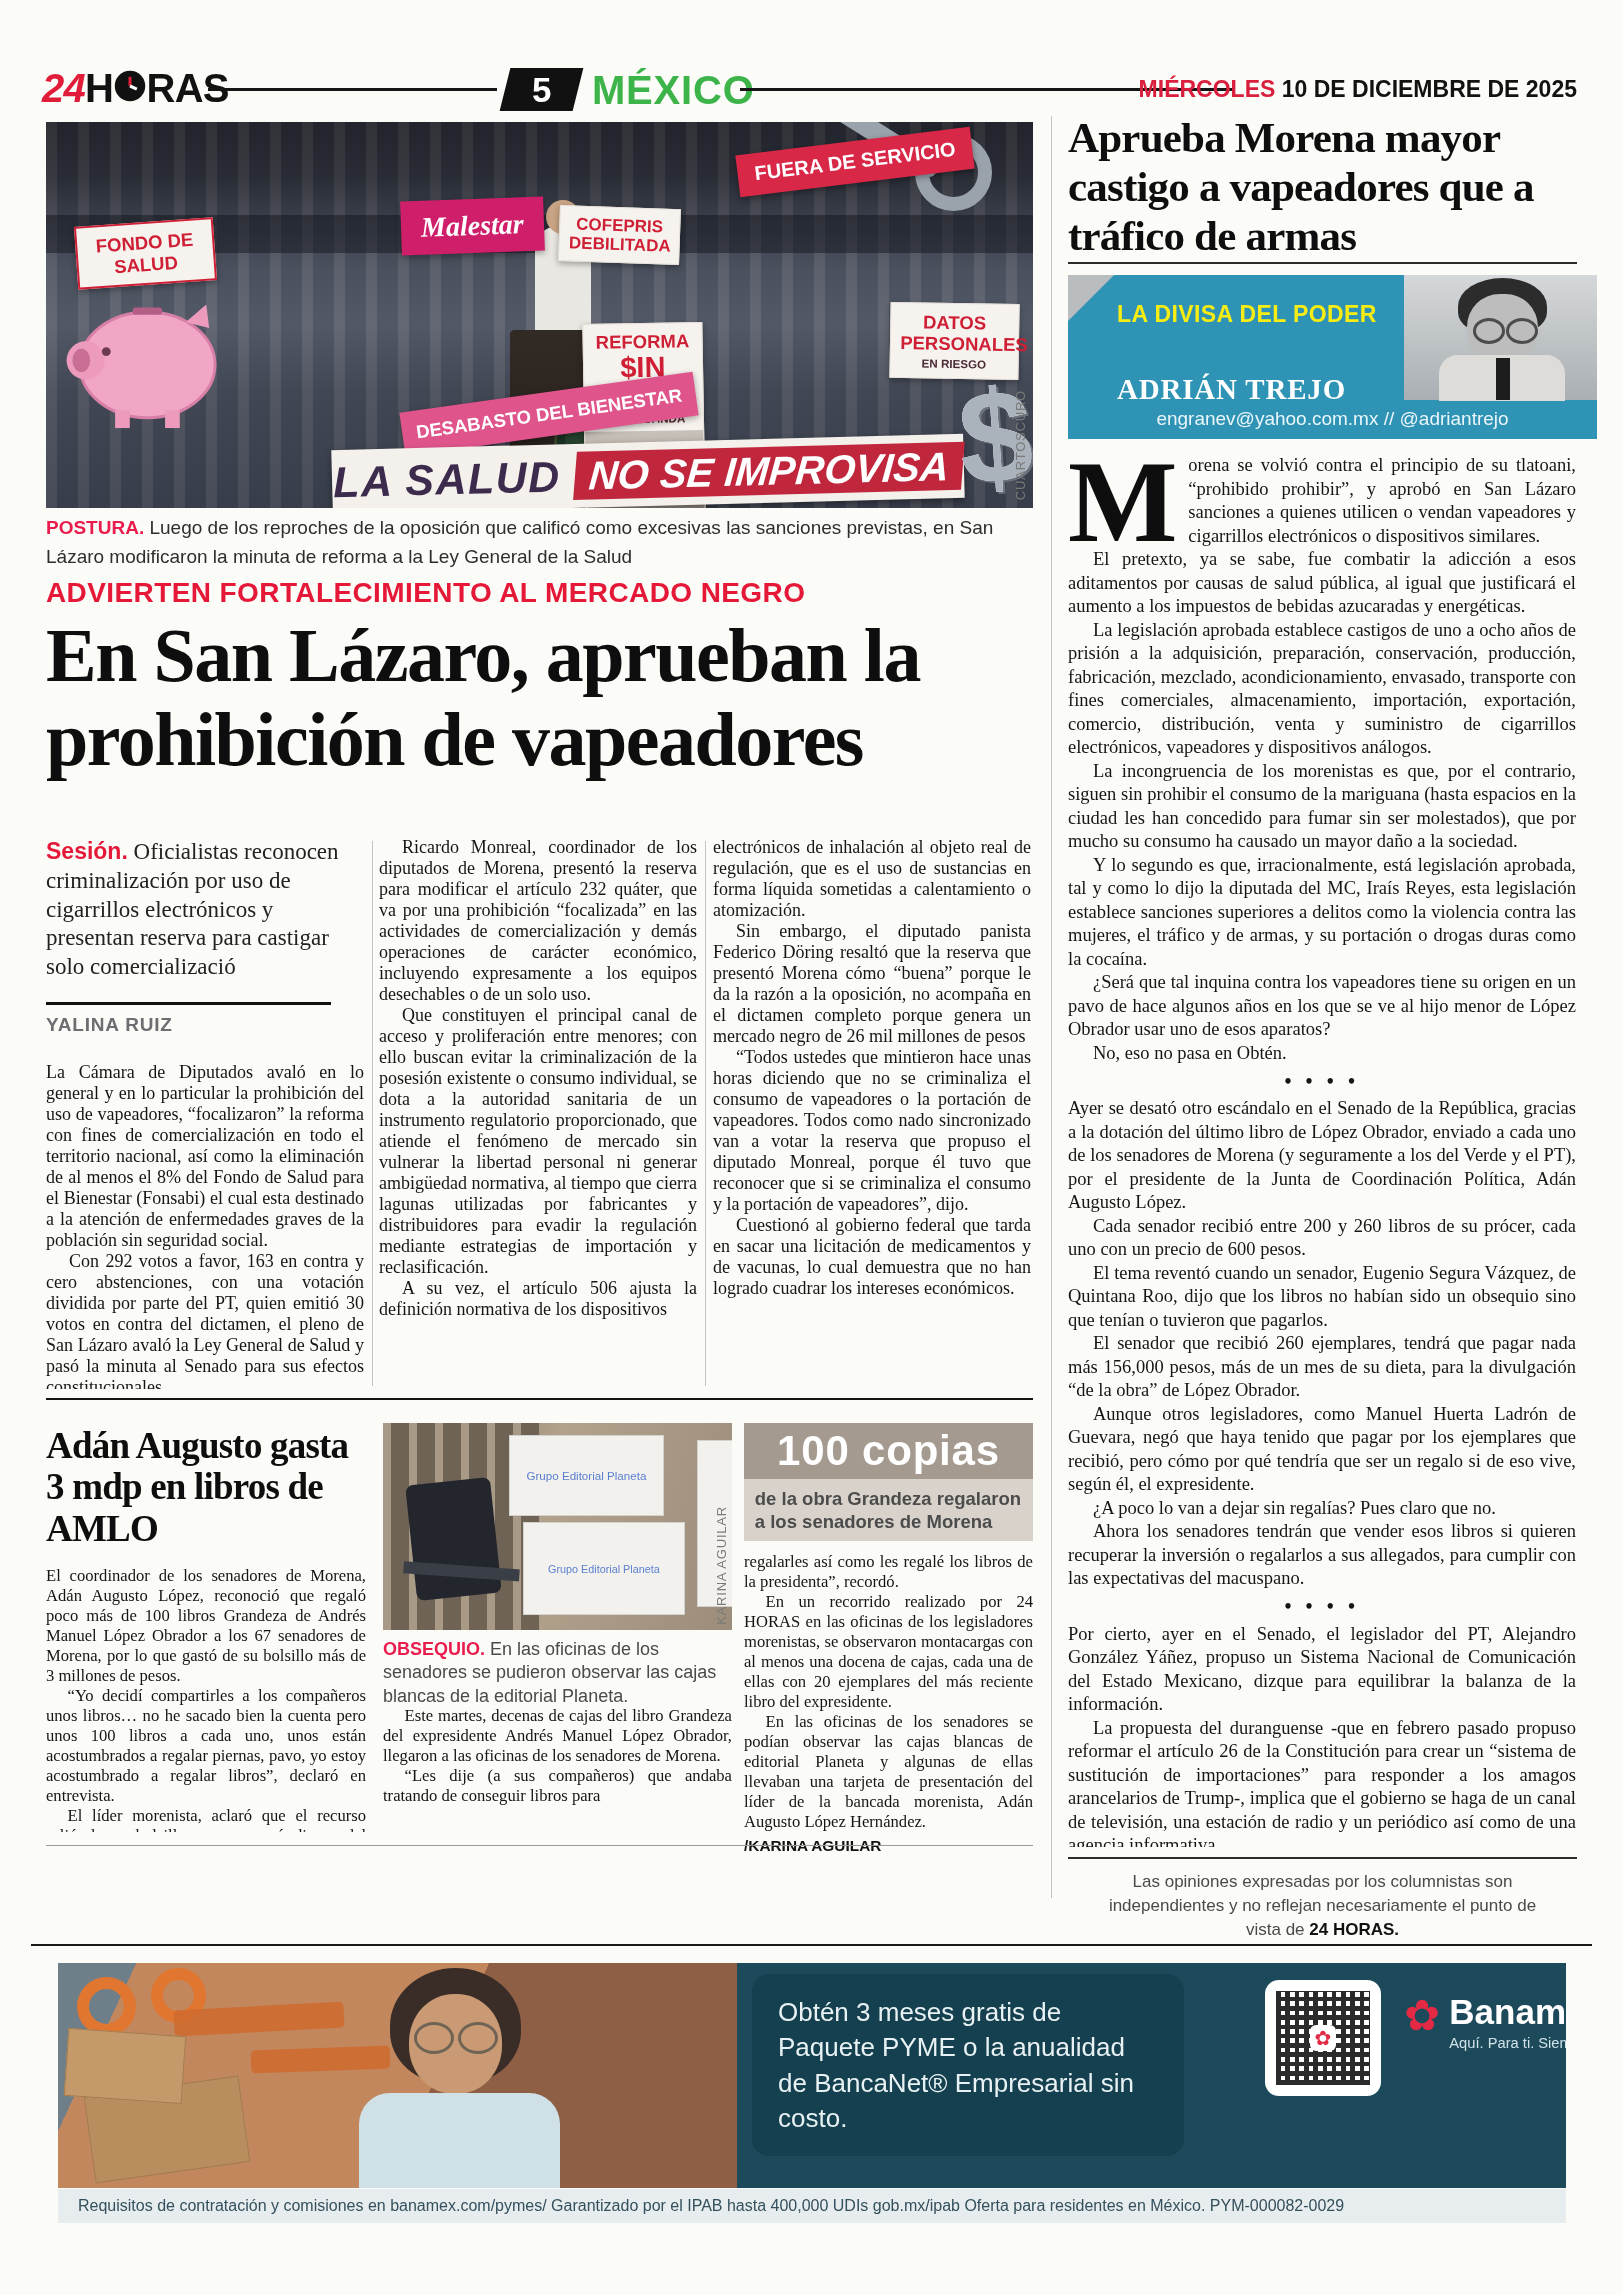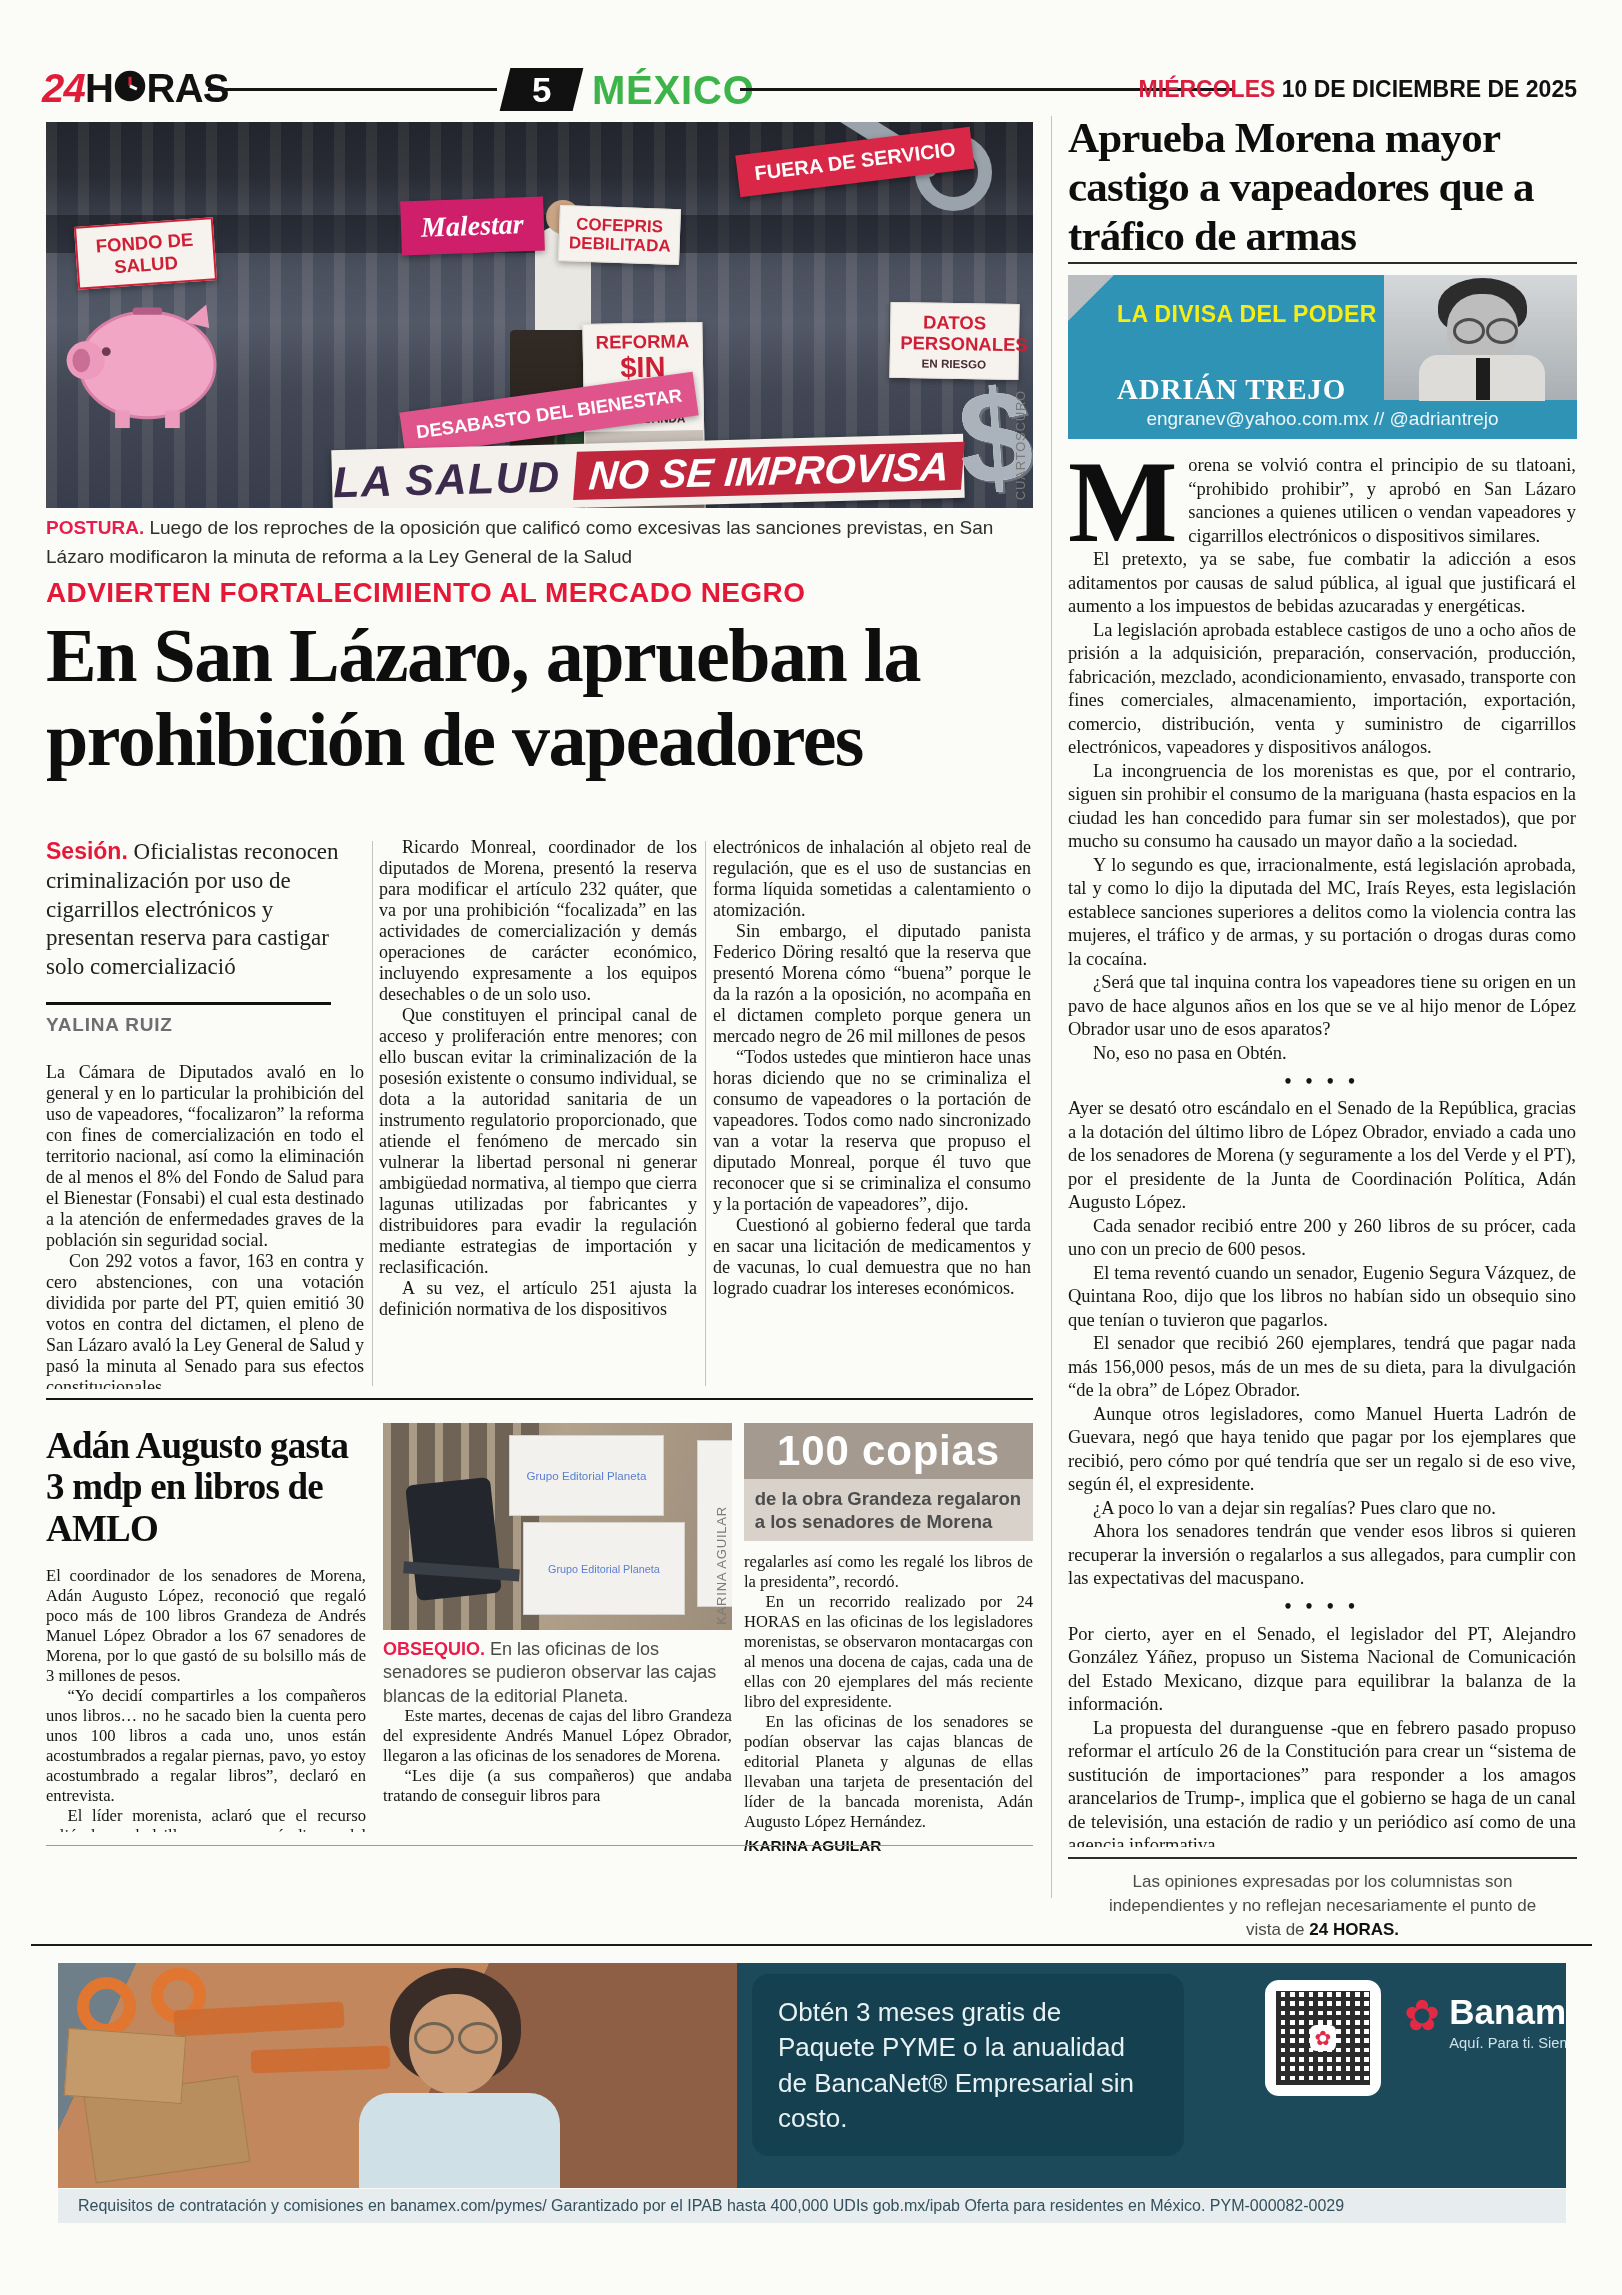--- a/index.html
+++ b/index.html
@@ -93,21 +93,21 @@
   .statbox{left:744px;top:1423px;width:289px;height:56px;background:#a59a90;display:flex;align-items:center;justify-content:center;}
   .statbox .num{font-family:"Liberation Sans",sans-serif;font-weight:bold;font-size:42px;color:#fff;letter-spacing:0.8px;}
   .statsub{left:744px;top:1479px;width:289px;background:#d8d2cb;padding:7.7px 10.8px;box-sizing:border-box;
      font-family:"Liberation Sans",sans-serif;font-weight:bold;font-size:18.5px;line-height:1.25;color:#4c4c4c;}
   .s2-colC{left:744px;top:1552px;width:289px;text-align:justify;}
   .colC-credit{font-family:"Liberation Sans",sans-serif;font-weight:bold;font-size:15.4px;margin-top:4.6px;color:#111;}
 
   
   .op-head{left:1068px;top:113px;width:515px;font-weight:bold;font-size:43px;line-height:1.14;letter-spacing:-0.8px;color:#0e0e0e;}
   .op-rule{left:1068px;top:262px;width:509px;height:2.3px;background:#2b2b2b;}
-  .opbox{left:1068px;top:275px;width:509px;height:164px;background:#2e93b4;overflow:hidden;}
+  .opbox{left:1068px;top:275px;width:509px;height:164px;background:#2e93b4;overflow:hidden;padding-left:20px;}
   .opbox .fold{position:absolute;left:0;top:0;width:0;height:0;border-top:46px solid #b9bdbf;border-right:46px solid transparent;}
   .opbox .colname{position:absolute;left:49px;top:26px;font-family:"Liberation Sans",sans-serif;font-weight:bold;font-size:23px;color:#f7ec13;letter-spacing:0.4px;}
   .opbox .author{position:absolute;left:49px;top:80px;font-weight:bold;font-size:29px;color:#fff;letter-spacing:0.8px;margin-top:18px;}
   .opbox .contact{position:absolute;left:0;right:0;bottom:9.3px;text-align:center;font-family:"Liberation Sans",sans-serif;font-size:19px;color:#eaf6fa;}
   .avatar{position:absolute;right:0;top:0;width:193px;height:125px;background:linear-gradient(180deg,#d5d8da,#a9afb3);}
   .avatar .hair{position:absolute;left:54px;top:3.1px;width:89px;height:57px;background:#2c2c2c;border-radius:50% 50% 40% 40%;}
   .avatar .face{position:absolute;left:63px;top:18.5px;width:71px;height:71px;background:#bdbdbd;border-radius:46%;}
   .avatar .gl{position:absolute;left:69px;top:43px;width:26px;height:20px;border:3.9px solid #4c4c4c;border-radius:50%;}
   .avatar .gl2{left:102px;}
   .avatar .suit{position:absolute;left:35px;top:80px;width:126px;height:46px;background:#dddcd8;border-radius:18.5px 18.5px 0 0;}
@@ -242,21 +242,21 @@
     <div class="byline">YALINA RUIZ</div>
     <div class="body">
       <p>La Cámara de Diputados avaló en lo general y en lo particular la prohibición del uso de vapeadores, “focalizaron” la reforma con fines de comercialización en todo el territorio nacional, así como la eliminación de al menos el 8% del Fondo de Salud para el Bienestar (Fonsabi) el cual esta destinado a la atención de enfermedades graves de la población sin seguridad social.</p>
       <p class="ind">Con 292 votos a favor, 163 en contra y cero abstenciones, con una votación dividida por parte del PT, quien emitió 30 votos en contra del dictamen, el pleno de San Lázaro avaló la Ley General de Salud y pasó la minuta al Senado para sus efectos constitucionales.</p>
     </div>
   </div>
   <div class="vrule" style="left:372px;top:841px;height:545px;"></div>
   <div class="col col2 body">
     <p class="ind">Ricardo Monreal, coordinador de los diputados de Morena, presentó la reserva para modificar el artículo 232 quáter, que va por una prohibición “focalizada” en las actividades de comercialización y demás operaciones de carácter económico, incluyendo expresamente a los equipos desechables o de un solo uso.</p>
     <p class="ind">Que constituyen el principal canal de acceso y proliferación entre menores; con ello buscan evitar la criminalización de la posesión existente o consumo individual, se dota a la autoridad sanitaria de un instrumento regulatorio proporcionado, que atiende el fenómeno de mercado sin vulnerar la libertad personal ni generar ambigüedad normativa, al tiempo que cierra lagunas utilizadas por fabricantes y distribuidores para evadir la regulación mediante estrategias de importación y reclasificación.</p>
-    <p class="ind">A su vez, el artículo 251 ajusta la definición normativa de los dispositivos</p>
+    <p class="ind">A su vez, el artículo 506 ajusta la definición normativa de los dispositivos</p>
   </div>
   <div class="vrule" style="left:705px;top:841px;height:545px;"></div>
   <div class="col col3 body">
     <p>electrónicos de inhalación al objeto real de regulación, que es el uso de sustancias en forma líquida sometidas a calentamiento o atomización.</p>
     <p class="ind">Sin embargo, el diputado panista Federico Döring resaltó que la reserva que presentó Morena cómo “buena” porque le da la razón a la oposición, no acompaña en el dictamen completo porque genera un mercado negro de 26 mil millones de pesos</p>
     <p class="ind">“Todos ustedes que mintieron hace unas horas diciendo que no se criminaliza el consumo de vapeadores o la portación de vapeadores. Todos como nado sincronizado van a votar la reserva que propuso el diputado Monreal, porque él tuvo que reconocer que si se criminaliza el consumo y la portación de vapeadores”, dijo.</p>
     <p class="ind">Cuestionó al gobierno federal que tarda en sacar una licitación de medicamentos y de vacunas, lo cual demuestra que no han logrado cuadrar los intereses económicos.</p>
   </div>
 
   <div class="rule" style="left:46px;top:1398px;width:987px;height:2.3px;"></div>

